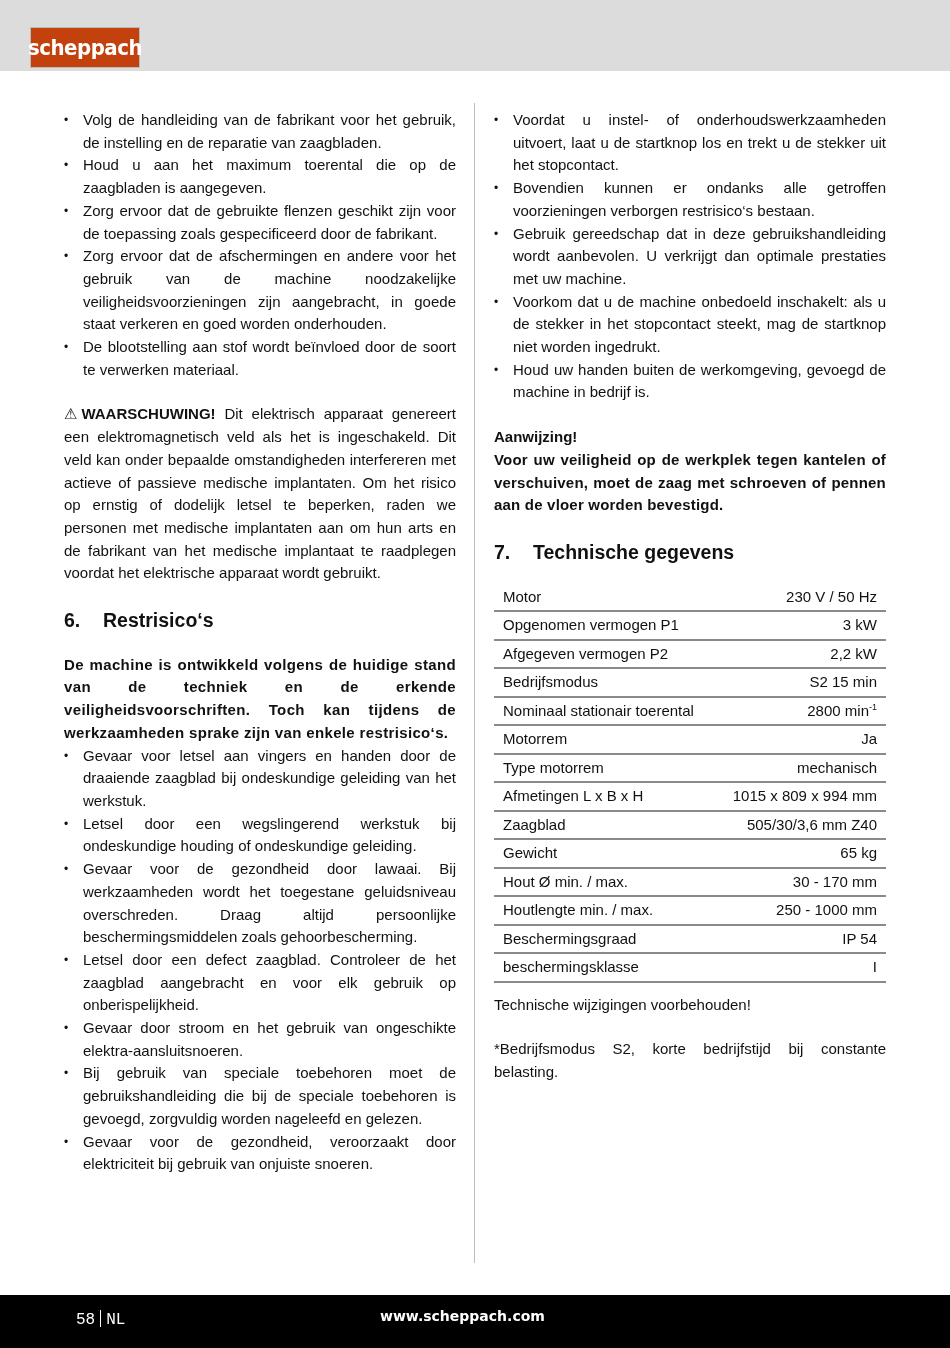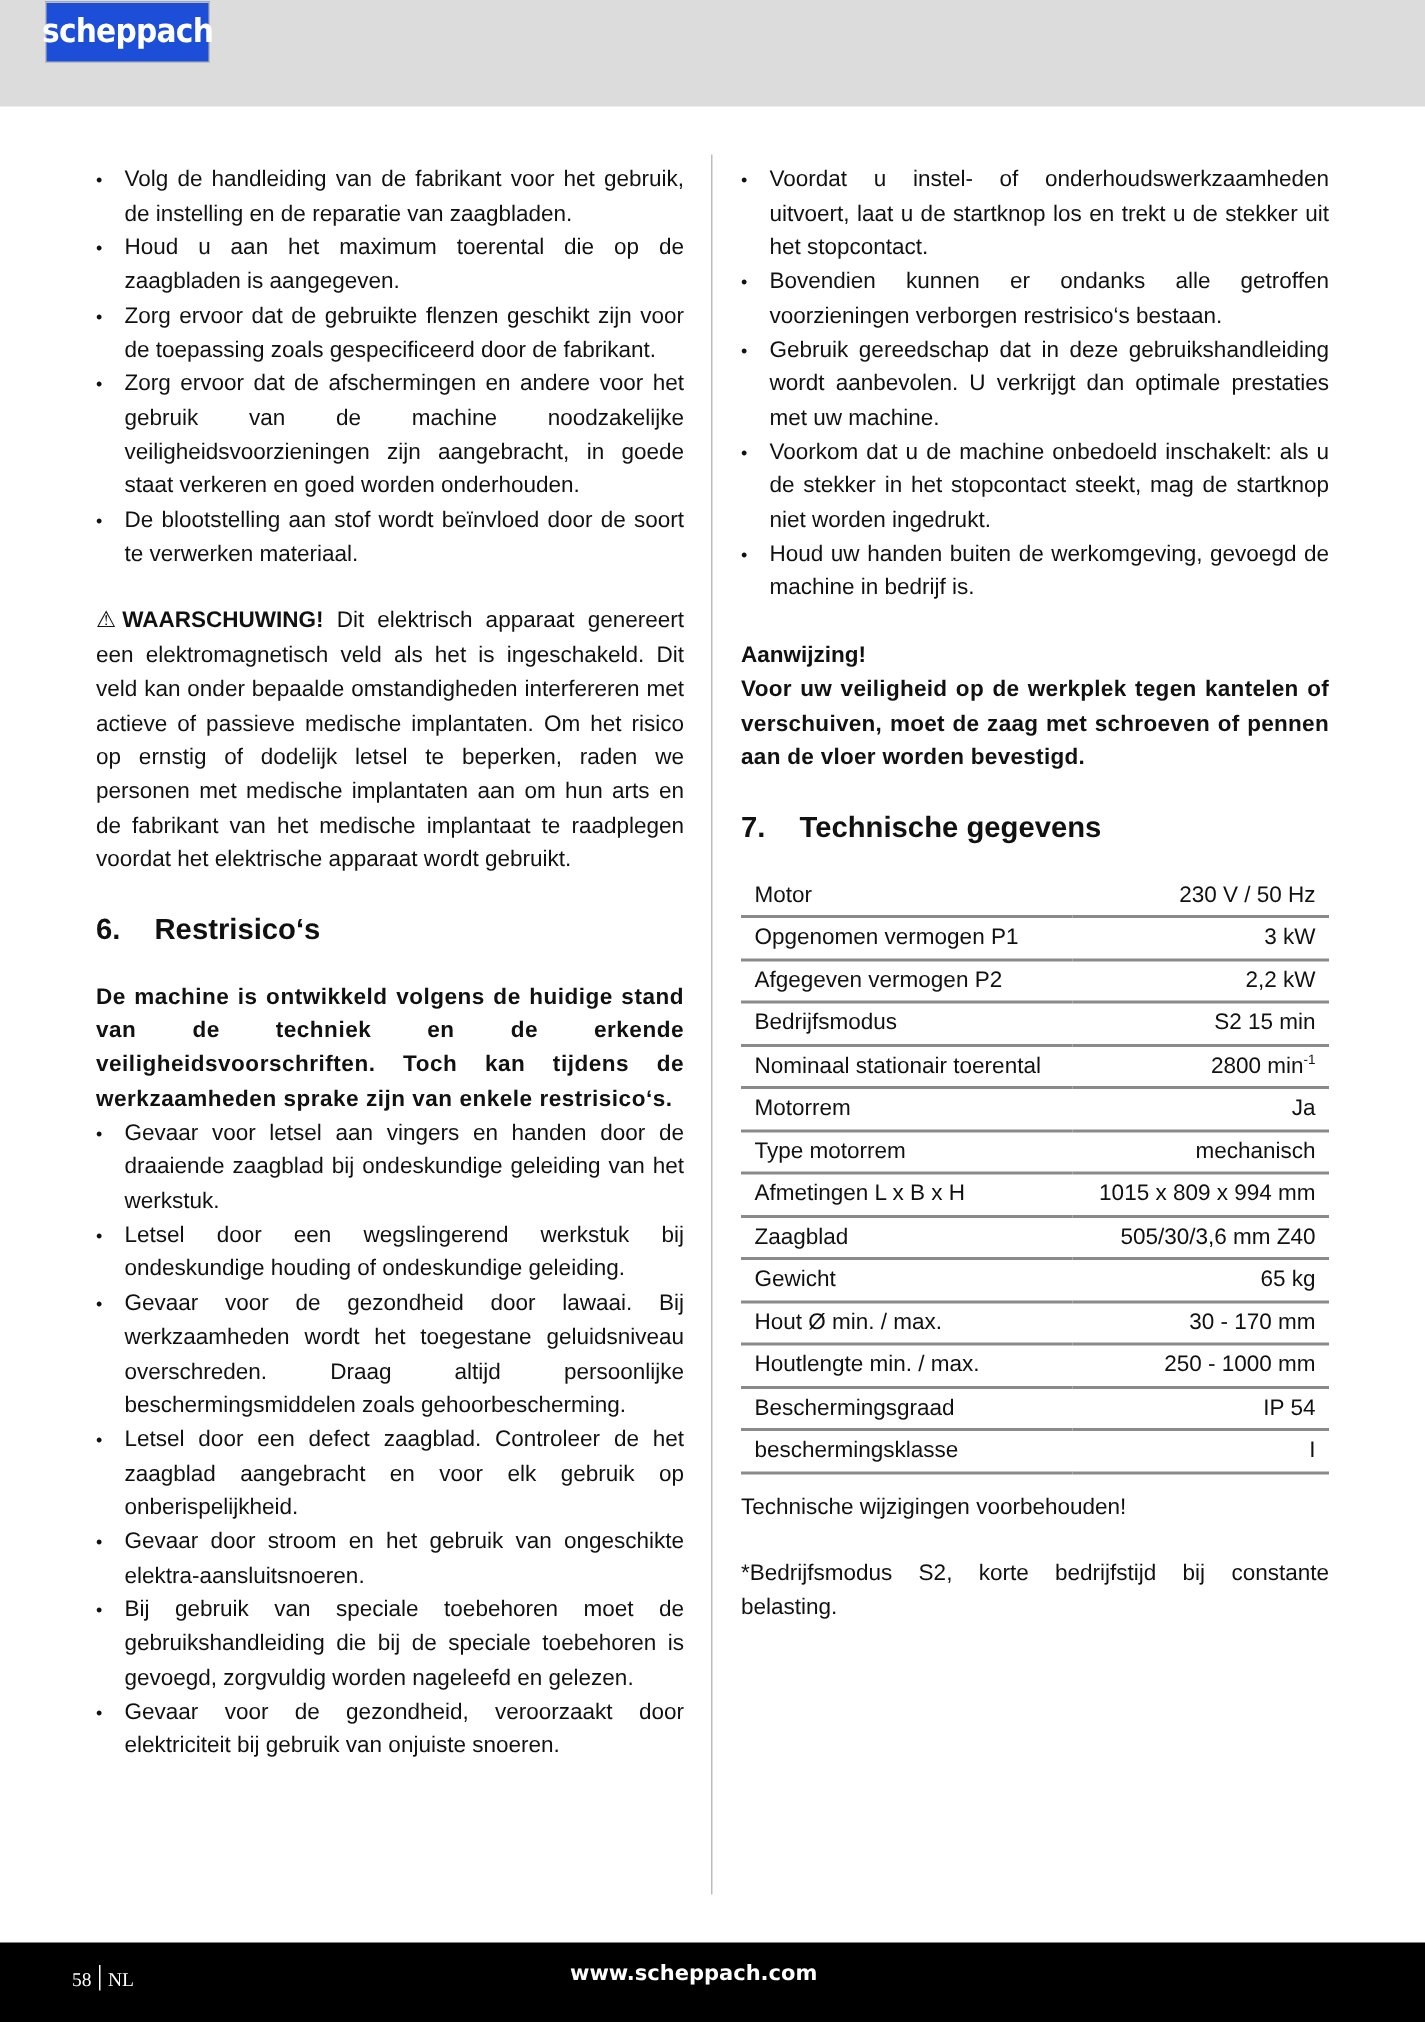--- a/index.html
+++ b/index.html
@@ -1,20 +1,20 @@
 <!DOCTYPE html>
 <html><head>
 <meta charset="utf-8">
 <style>
   * { box-sizing: border-box; margin: 0; padding: 0; }
   html, body { width: 950px; height: 1348px; background: #ffffff; overflow: hidden; }
   body { position: relative; font-family: "Liberation Sans", sans-serif; color: #111; }
 
   .header-band { position: absolute; left: 0; top: 0; width: 950px; height: 71px; background: #dcdcdc; }
-  .logo { position: absolute; left: 30px; top: 1px; width: 110px; height: 41px; background: #1d4ed8; border: 1px solid #bbb;
+  .logo { position: absolute; left: 30px; top: 27px; width: 110px; height: 41px; background: #c2410c; border: 1px solid #bbb;
           color: #fff; font-family: "DejaVu Sans Condensed", "DejaVu Sans", sans-serif; font-weight: bold; font-size: 22px;
           display: flex; align-items: center; justify-content: center; letter-spacing: -0.5px; }
 
   .col-divider { position: absolute; left: 474px; top: 103px; width: 1px; height: 1160px; background: #bdbdbd; }
 
   .col { position: absolute; top: 109px; font-size: 15px; line-height: 22.7px; }
   .col-left { left: 64px; width: 392px; }
   .col-right { left: 494px; width: 392px; }
 
   ul.bullets { list-style: none; }
@@ -34,21 +34,21 @@
 
   table.specs { width: 392px; border-collapse: collapse; font-size: 15px; margin-top: -2px; }
   table.specs td { padding: 4px 9px 4px 9px; border-bottom: 2px solid #8a8a8a; vertical-align: middle; line-height: 18.5px; }
   table.specs td.val { text-align: right; white-space: nowrap; }
   table.specs sup { font-size: 9px; vertical-align: super; line-height: 0; }
 
   .p-after { margin-top: 11px; }
   .p-foot { margin-top: 22px; text-align: justify; }
 
   .footer { position: absolute; left: 0; top: 1295px; width: 950px; height: 53px; background: #000; color: #fff; }
-  .footer .page { position: absolute; left: 48px; top: 15px; font-size: 13px; font-family: Liberation Serif, serif; }
+  .footer .page { position: absolute; left: 76px; top: 15px; font-size: 16px; font-family: Liberation Mono, monospace; }
   .footer .sep { display: inline-block; width: 1px; height: 17px; background: #fff; margin: 0 5px; vertical-align: -3px; }
   .footer .url { position: absolute; left: 380px; top: 13px; font-size: 14px; font-weight: bold; font-family: "DejaVu Sans", sans-serif; }
 </style>
 </head>
 <body>
 
 <div class="header-band">
   <div class="logo">scheppach</div>
 </div>
 

